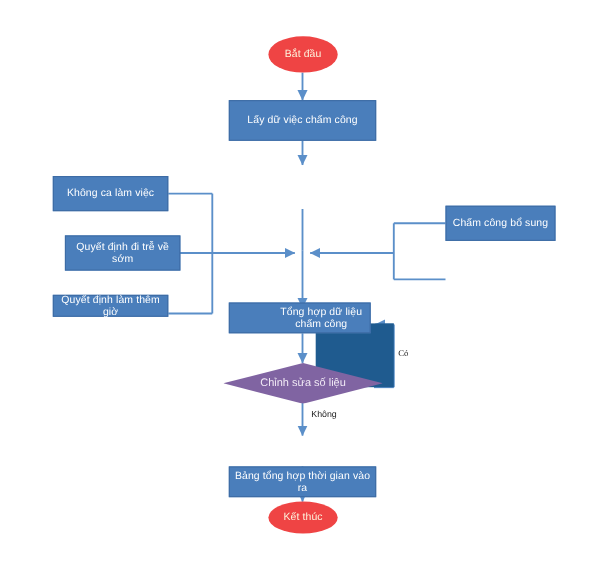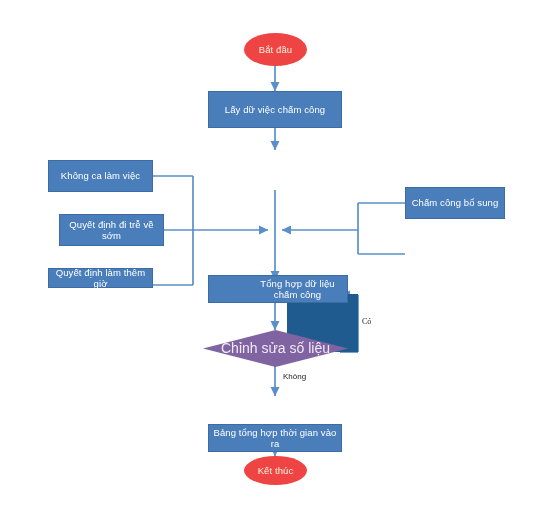--- a/index.html
+++ b/index.html
@@ -90,21 +90,21 @@
     clip-path: polygon(50% 0%, 100% 50%, 50% 100%, 0% 50%);
   }
   .diamond-label {
     position: absolute;
     left: 0; top: 0;
     width: 100%; height: 100%;
     display: flex;
     align-items: center;
     justify-content: center;
     color: #f0e9f5;
-    font-size: 14px;
+    font-size: 10px;
     text-align: center;
     line-height: 1.2;
   }
   .overlay-fill {
     position: absolute;
     background: #1f5b8f;
     z-index: 2;
   }
   .edge-label {
     position: absolute;
@@ -175,21 +175,21 @@
     <span>Quyết định đi trễ về sớm</span>
   </div>
   <div class="node rect" style="left:48px; top:268px; width:105px; height:20px;">
     <span>Quyết định làm thêm giờ</span>
   </div>
 
   <div class="node rect" style="left:405px; top:187px; width:100px; height:32px;">
     <span>Chấm công bổ sung</span>
   </div>
 
-  <div class="node rect" style="left:208px; top:275px; width:140px; height:28px;padding-left:39px;">
+  <div class="node rect" style="left:208px; top:275px; width:129px; height:28px;padding-left:39px;">
     <span>Tổng hợp dữ liệu chấm công</span>
   </div>
 
   <div class="diamond-wrap" style="left:203px; top:330px; width:145px; height:37px;">
     <div class="diamond-shape"></div>
     <div class="diamond-label">Chỉnh sửa số liệu</div>
   </div>
 
   <div class="edge-label" style="left:362px; top:317px;font-family:Liberation Serif, serif;">Có</div>
   <div class="edge-label" style="left:283px; top:372px;text-align:center;">Không</div>

